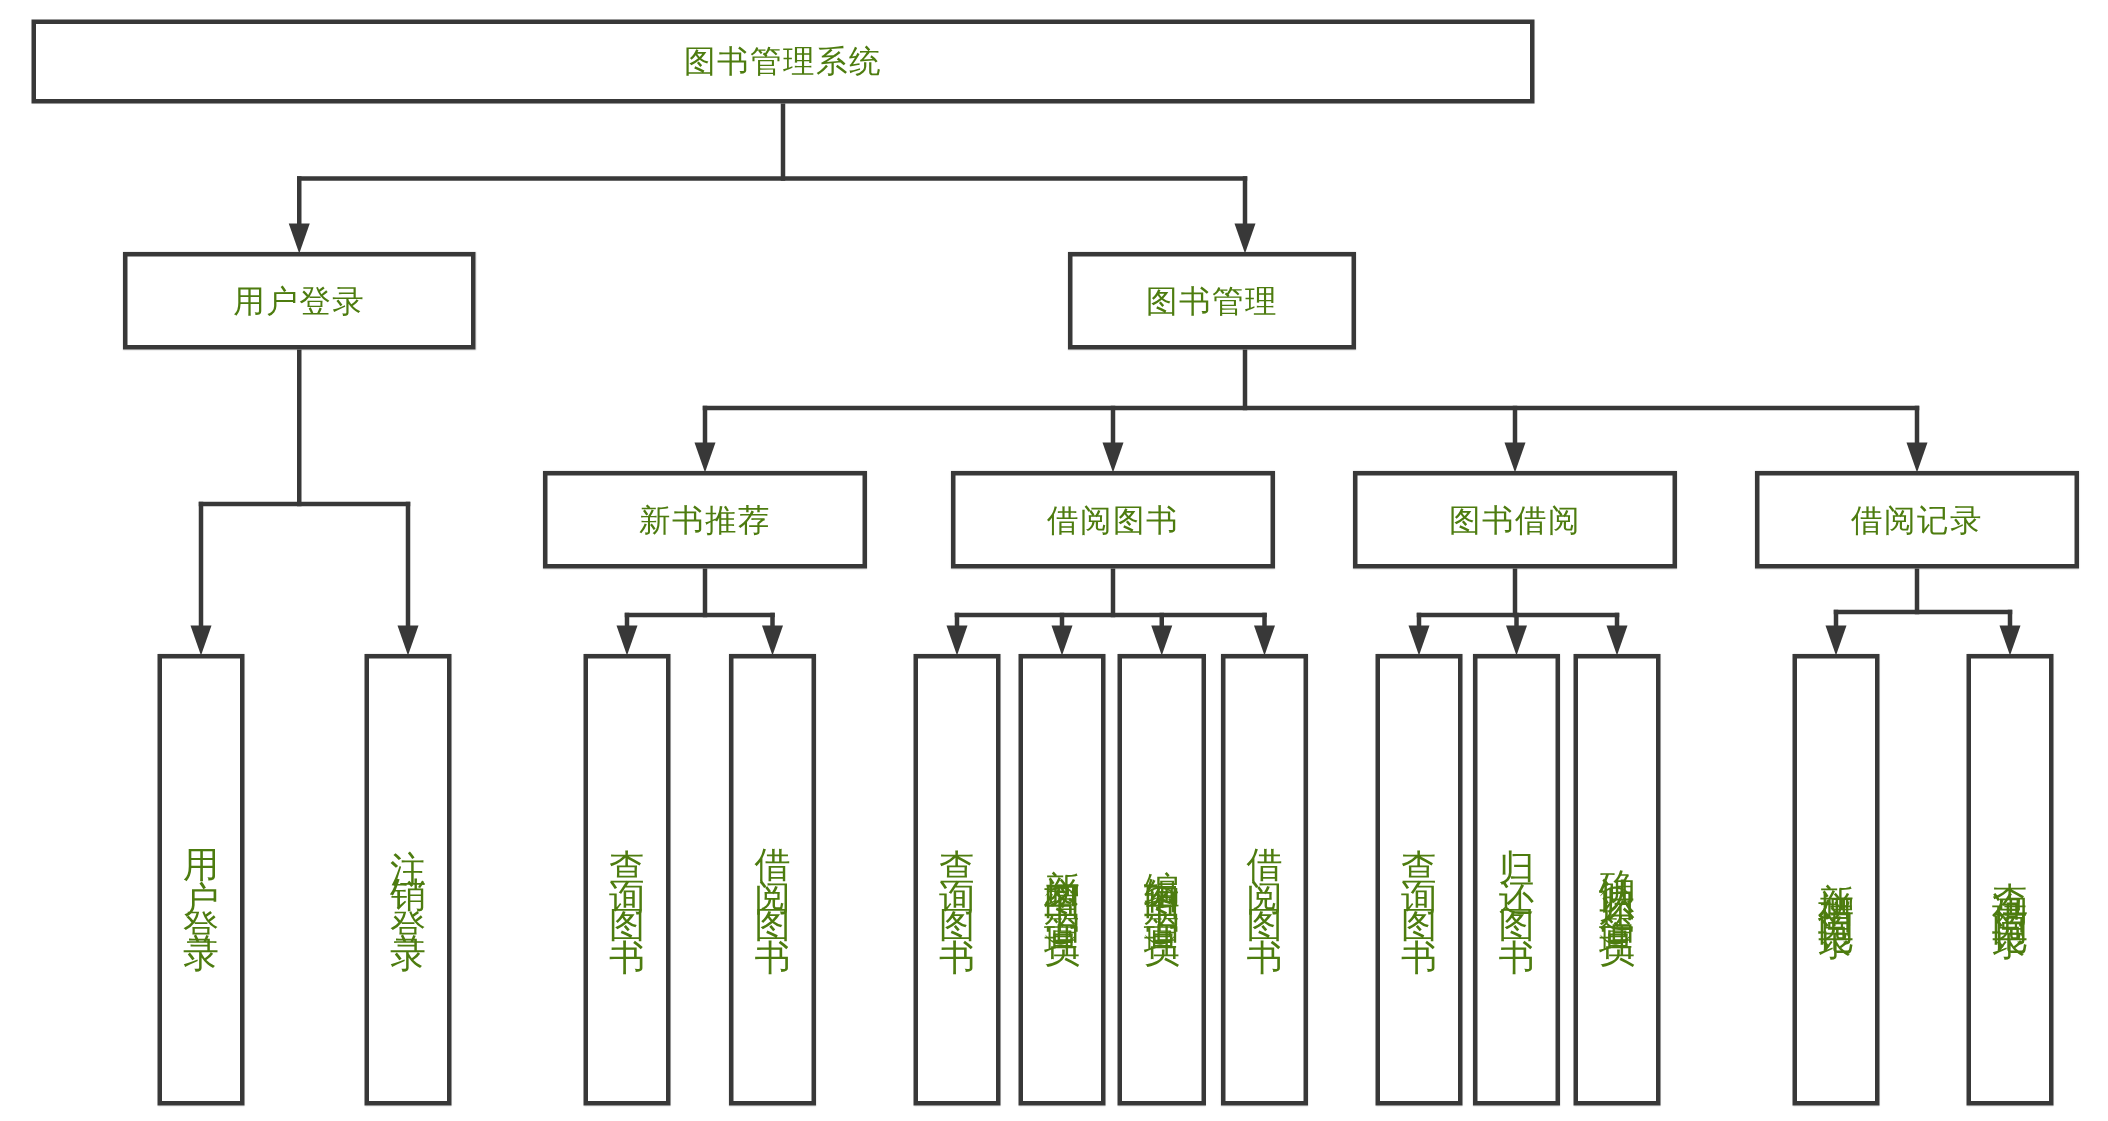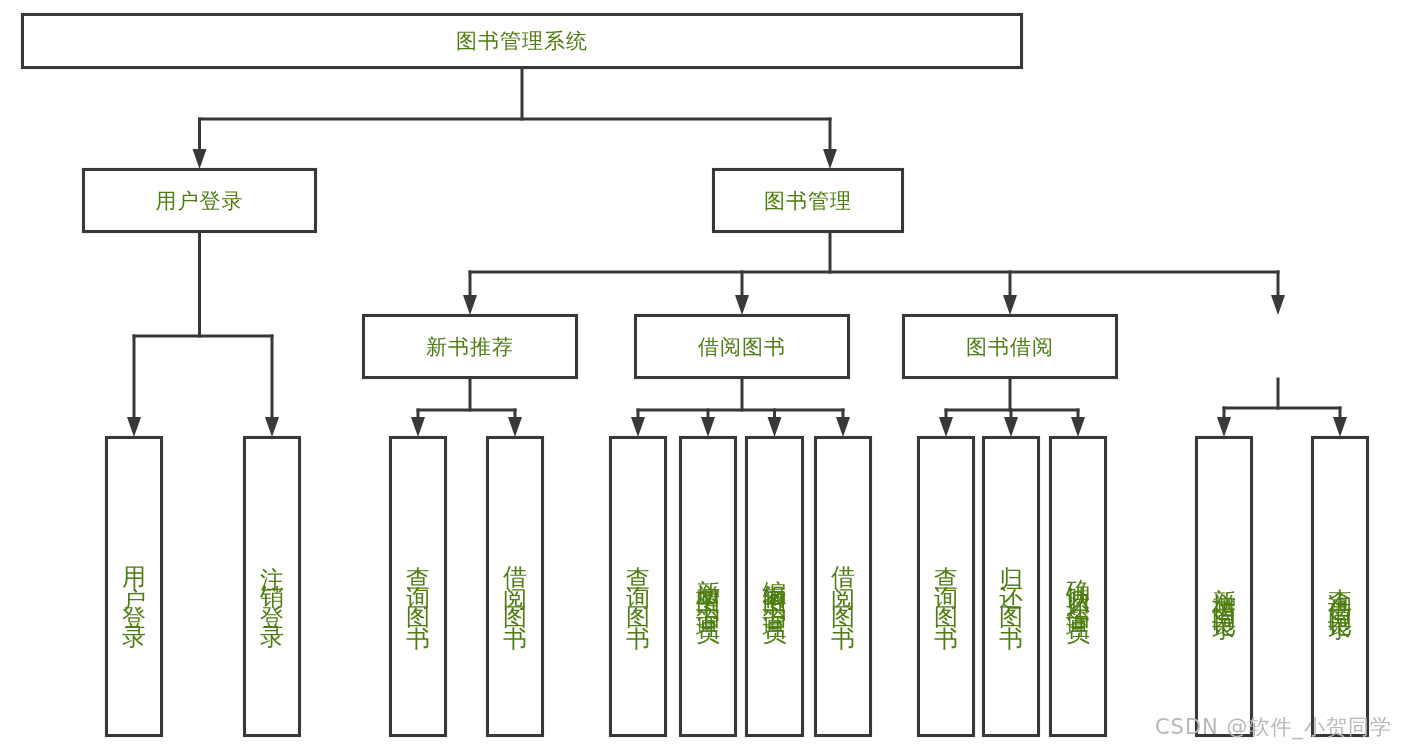--- a/index.html
+++ b/index.html
@@ -131,20 +131,23 @@
     </div>
     <div class="node horiz" style="left: 362px; top: 314px; width: 216px; height: 65px; border-color: rgb(56, 56, 56);">
       <span class="label">新书推荐</span>
     </div>
     <div class="node horiz" style="left: 634px; top: 314px; width: 216px; height: 65px; border-color: rgb(56, 56, 56);">
       <span class="label">借阅图书</span>
     </div>
     <div class="node horiz" style="left: 902px; top: 314px; width: 216px; height: 65px; border-color: rgb(56, 56, 56);">
       <span class="label">图书借阅</span>
     </div>
+    <div class="node horiz" style="left: 1170px; top: 314px; width: 216px; height: 65px; border-color: rgb(56, 56, 56);">
+      <span class="label">借阅记录</span>
+    </div>
     <div class="node vert" style="left: 105px; top: 436px; width: 58px; height: 301px; border-color: rgb(56, 56, 56);">
       <span class="label wide-space">用户登录</span>
     </div>
     <div class="node vert" style="left: 243px; top: 436px; width: 58px; height: 301px; border-color: rgb(56, 56, 56);">
       <span class="label wide-space">注销登录</span>
     </div>
     <div class="node vert" style="left: 389px; top: 436px; width: 58px; height: 301px; border-color: rgb(56, 56, 56);">
       <span class="label wide-space">查询图书</span>
     </div>
     <div class="node vert" style="left: 486px; top: 436px; width: 58px; height: 301px; border-color: rgb(56, 56, 56);">
@@ -170,14 +173,13 @@
     </div>
     <div class="node vert" style="left: 1049px; top: 436px; width: 58px; height: 301px; border-color: rgb(56, 56, 56);">
       <span class="label">确认归还（管理员）</span>
     </div>
     <div class="node vert" style="left: 1195px; top: 436px; width: 58px; height: 301px; border-color: rgb(56, 56, 56);">
       <span class="label">新增借阅记录</span>
     </div>
     <div class="node vert" style="left: 1311px; top: 436px; width: 58px; height: 301px; border-color: rgb(56, 56, 56);">
       <span class="label">查询借阅记录</span>
     </div>
-    <div id="watermark" style="color: rgb(183, 183, 183);">CSDN @软件_小贺同学</div>
 </div>
 
 </body></html>

